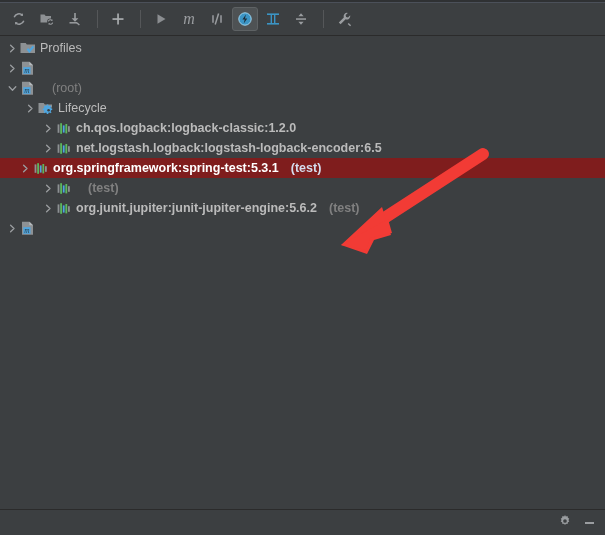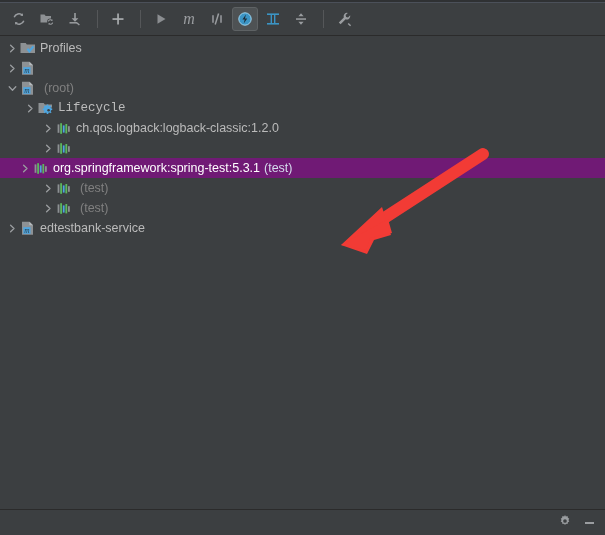--- a/index.html
+++ b/index.html
@@ -76,21 +76,21 @@
   .row {
     height: 20px;
     display: flex;
     align-items: center;
     white-space: nowrap;
     font-size: 12.5px;
     color: #bbbbbb;
     box-sizing: border-box;
   }
   .row.selected {
-    background: #701a75;
+    background: #7f1d1d;
     color: #ffffff;
     padding-left: 19px;
   }
   .row.selected .muted { color: #d5dced; }
   .twisty {
     width: 13px;
     min-width: 13px;
     height: 20px;
     display: flex;
     align-items: center;
@@ -100,26 +100,26 @@
   .nodeicon {
     width: 17px;
     min-width: 17px;
     height: 16px;
     display: flex;
     align-items: center;
     justify-content: center;
     margin-right: 4px;
   }
   .label { line-height: 16px; text-align: center; }
-  .muted { color: #808080; margin-left: 4px; }
+  .muted { color: #808080; margin-left: 12px; }
 
   
   .d0 { padding-left: 6px; }
-  .d1 { padding-left: 24px; font-family: Liberation Mono, monospace; }
-  .d2 { padding-left: 42px; }
+  .d1 { padding-left: 24px; }
+  .d2 { padding-left: 42px; font-weight: bold; }
 
   
   .arrow-layer {
     position: absolute;
     left: 0; top: 0;
     width: 605px; height: 535px;
     pointer-events: none;
   }
 
   
@@ -363,20 +363,21 @@
           </span>
           <span class="nodeicon">
             <svg width="16" height="15" viewBox="0 0 16 15">
               <rect x="1.6" y="3.4" width="1.8" height="8.4" fill="#8d9194"></rect>
               <rect x="4.2" y="2.2" width="1.8" height="10.6" fill="#5cb85c"></rect>
               <rect x="6.8" y="4.4" width="1.8" height="7.2" fill="#4ea6e0"></rect>
               <rect x="9.4" y="3.0" width="1.8" height="9.4" fill="#5cb85c"></rect>
               <rect x="12" y="5.2" width="1.8" height="5.6" fill="#8d9194"></rect>
             </svg>
           </span>
+          <span class="label">net.logstash.logback:logstash-logback-encoder:6.5</span>
         </div>
         <div class="row d2 selected">
           <span class="twisty">
             <svg width="9" height="9" viewBox="0 0 9 9">
               <path d="M2.6 1.2L6 4.5 2.6 7.8" fill="none" stroke="#9a9da0" stroke-width="1.3" stroke-linecap="round" stroke-linejoin="round"></path>
             </svg>
           </span>
           <span class="nodeicon">
             <svg width="16" height="15" viewBox="0 0 16 15">
               <rect x="1.6" y="3.4" width="1.8" height="8.4" fill="#8d9194"></rect>
@@ -414,37 +415,37 @@
           </span>
           <span class="nodeicon">
             <svg width="16" height="15" viewBox="0 0 16 15">
               <rect x="1.6" y="3.4" width="1.8" height="8.4" fill="#8d9194"></rect>
               <rect x="4.2" y="2.2" width="1.8" height="10.6" fill="#5cb85c"></rect>
               <rect x="6.8" y="4.4" width="1.8" height="7.2" fill="#4ea6e0"></rect>
               <rect x="9.4" y="3.0" width="1.8" height="9.4" fill="#5cb85c"></rect>
               <rect x="12" y="5.2" width="1.8" height="5.6" fill="#8d9194"></rect>
             </svg>
           </span>
+          <span class="label">org.junit.jupiter:junit-jupiter-engine:5.6.2</span>
           <span class="muted">(test)</span>
         </div>
         <div class="row d0">
           <span class="twisty">
             <svg width="9" height="9" viewBox="0 0 9 9">
               <path d="M2.6 1.2L6 4.5 2.6 7.8" fill="none" stroke="#9a9da0" stroke-width="1.3" stroke-linecap="round" stroke-linejoin="round"></path>
             </svg>
           </span>
           <span class="nodeicon">
             <svg width="16" height="15" viewBox="0 0 16 15">
               <path d="M2 0.8h7.4l3.6 3.4v9.6h-11z" fill="#8d9194"></path>
               <path d="M9.4 0.8l3.6 3.4h-3.6z" fill="#b6babd"></path>
               <rect x="3.3" y="6.2" width="7.2" height="6.6" fill="#4ea6e0"></rect>
               <text x="6.9" y="11.6" font-family="Liberation Serif, serif" font-style="italic" font-size="7.4" fill="#2b3d49" text-anchor="middle">m</text>
             </svg>
           </span>
-          <span class="label">edtestbank-service</span>
         </div>
       </div>
 
     <svg class="arrow-layer" viewBox="0 0 605 535" width="605" height="535">
       <g>
         <line x1="483" y1="118" x2="372" y2="190" stroke="#f23b35" stroke-width="12" stroke-linecap="round"></line>
         <polygon points="341,209 382,171 391,199 374,204 367,218" fill="#f23b35"></polygon>
         <polygon points="341,209 388,183 392,197 370,202 366,214" fill="#f23b35"></polygon>
       </g>
     </svg>

